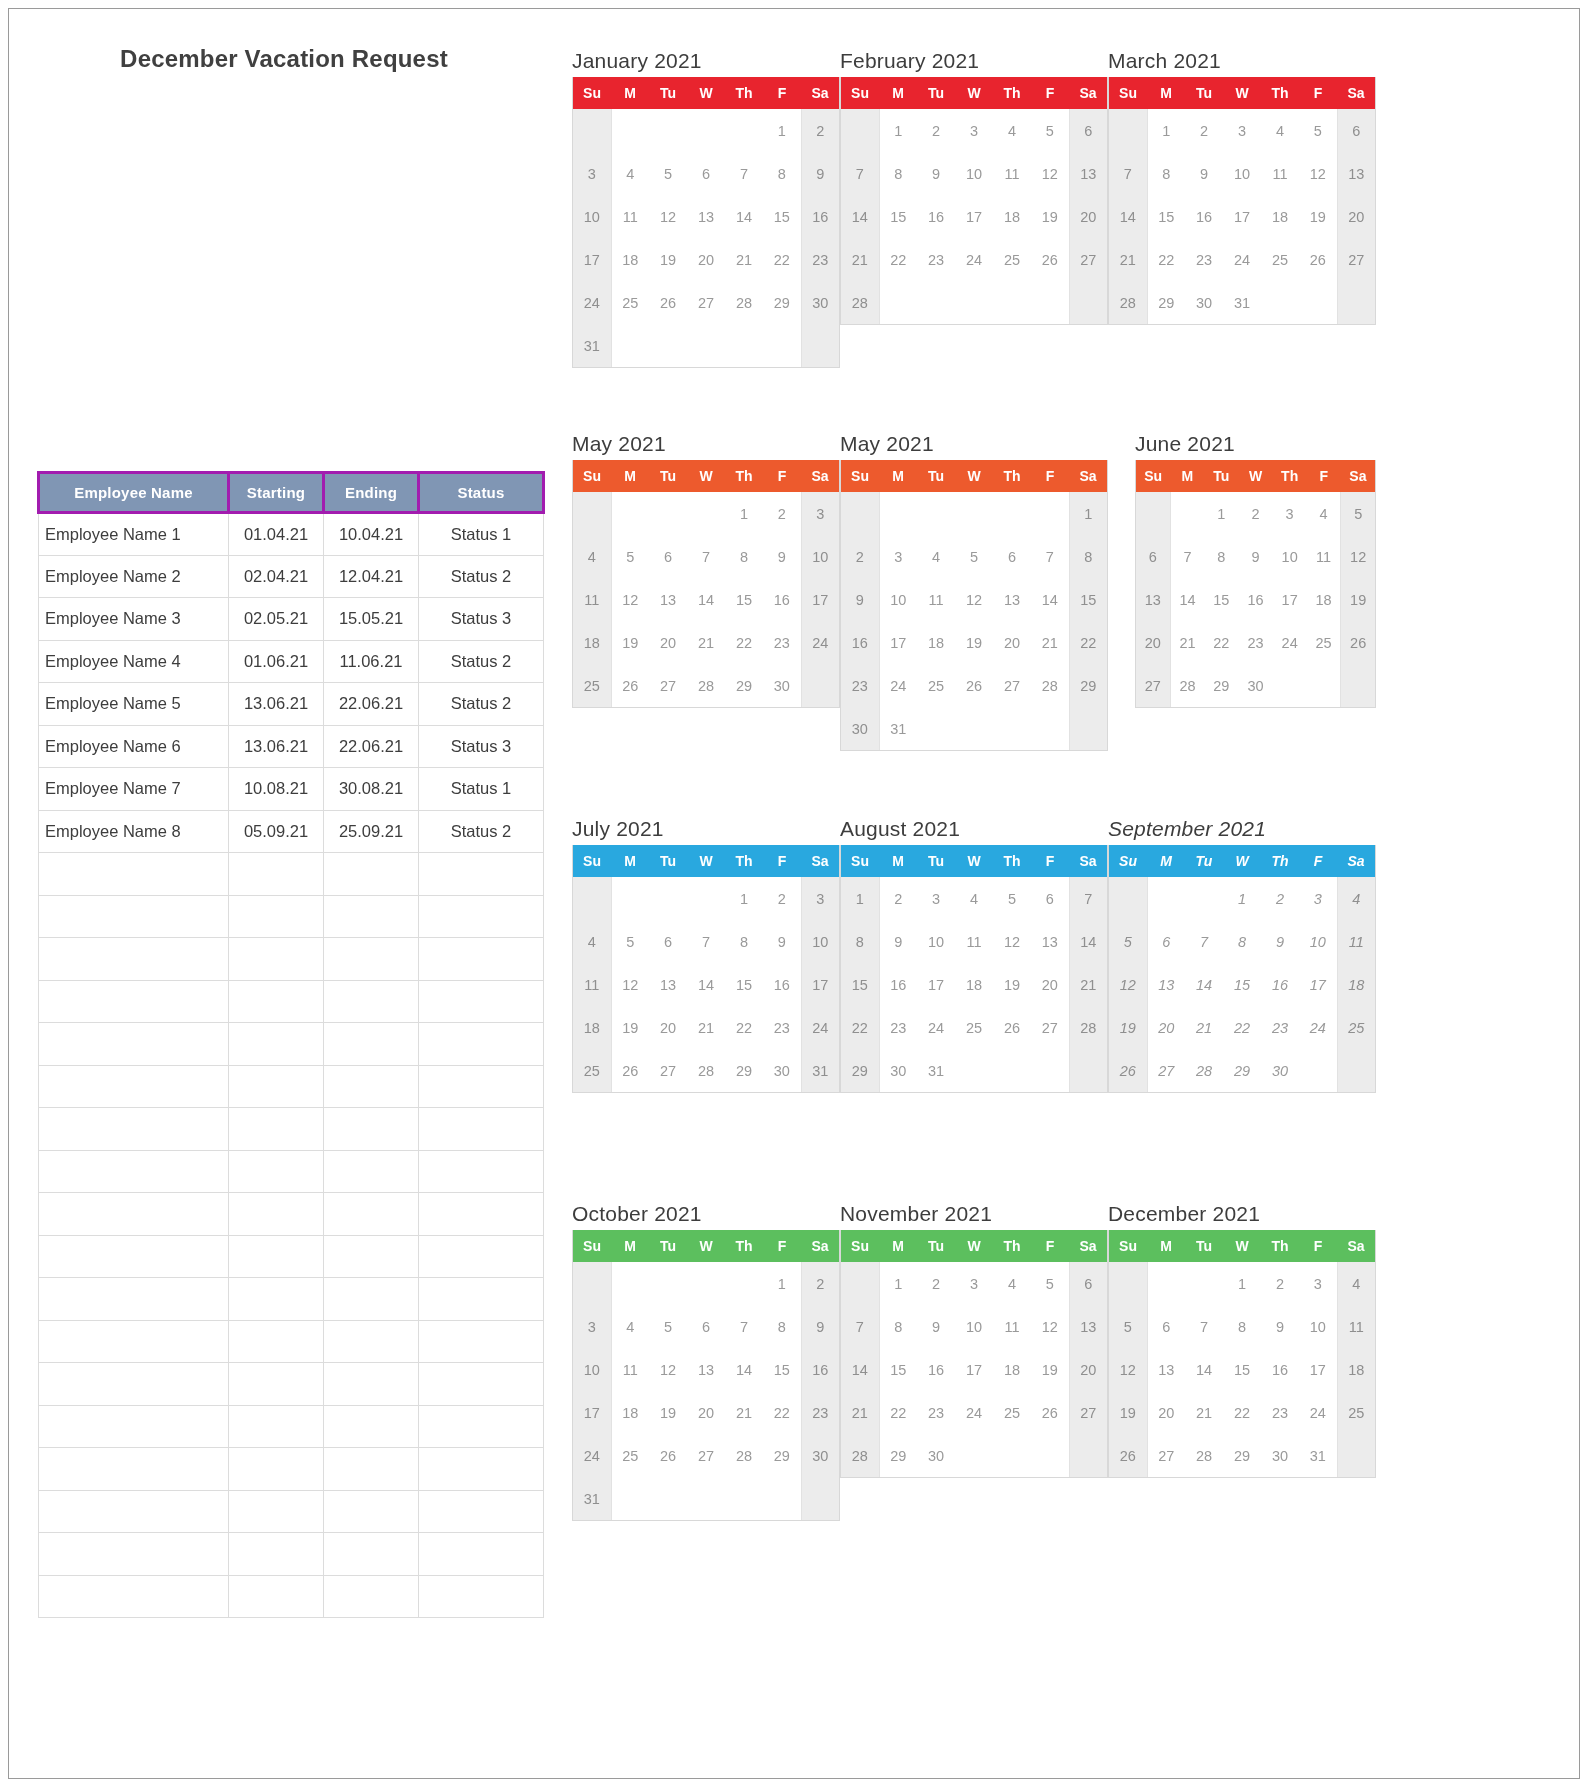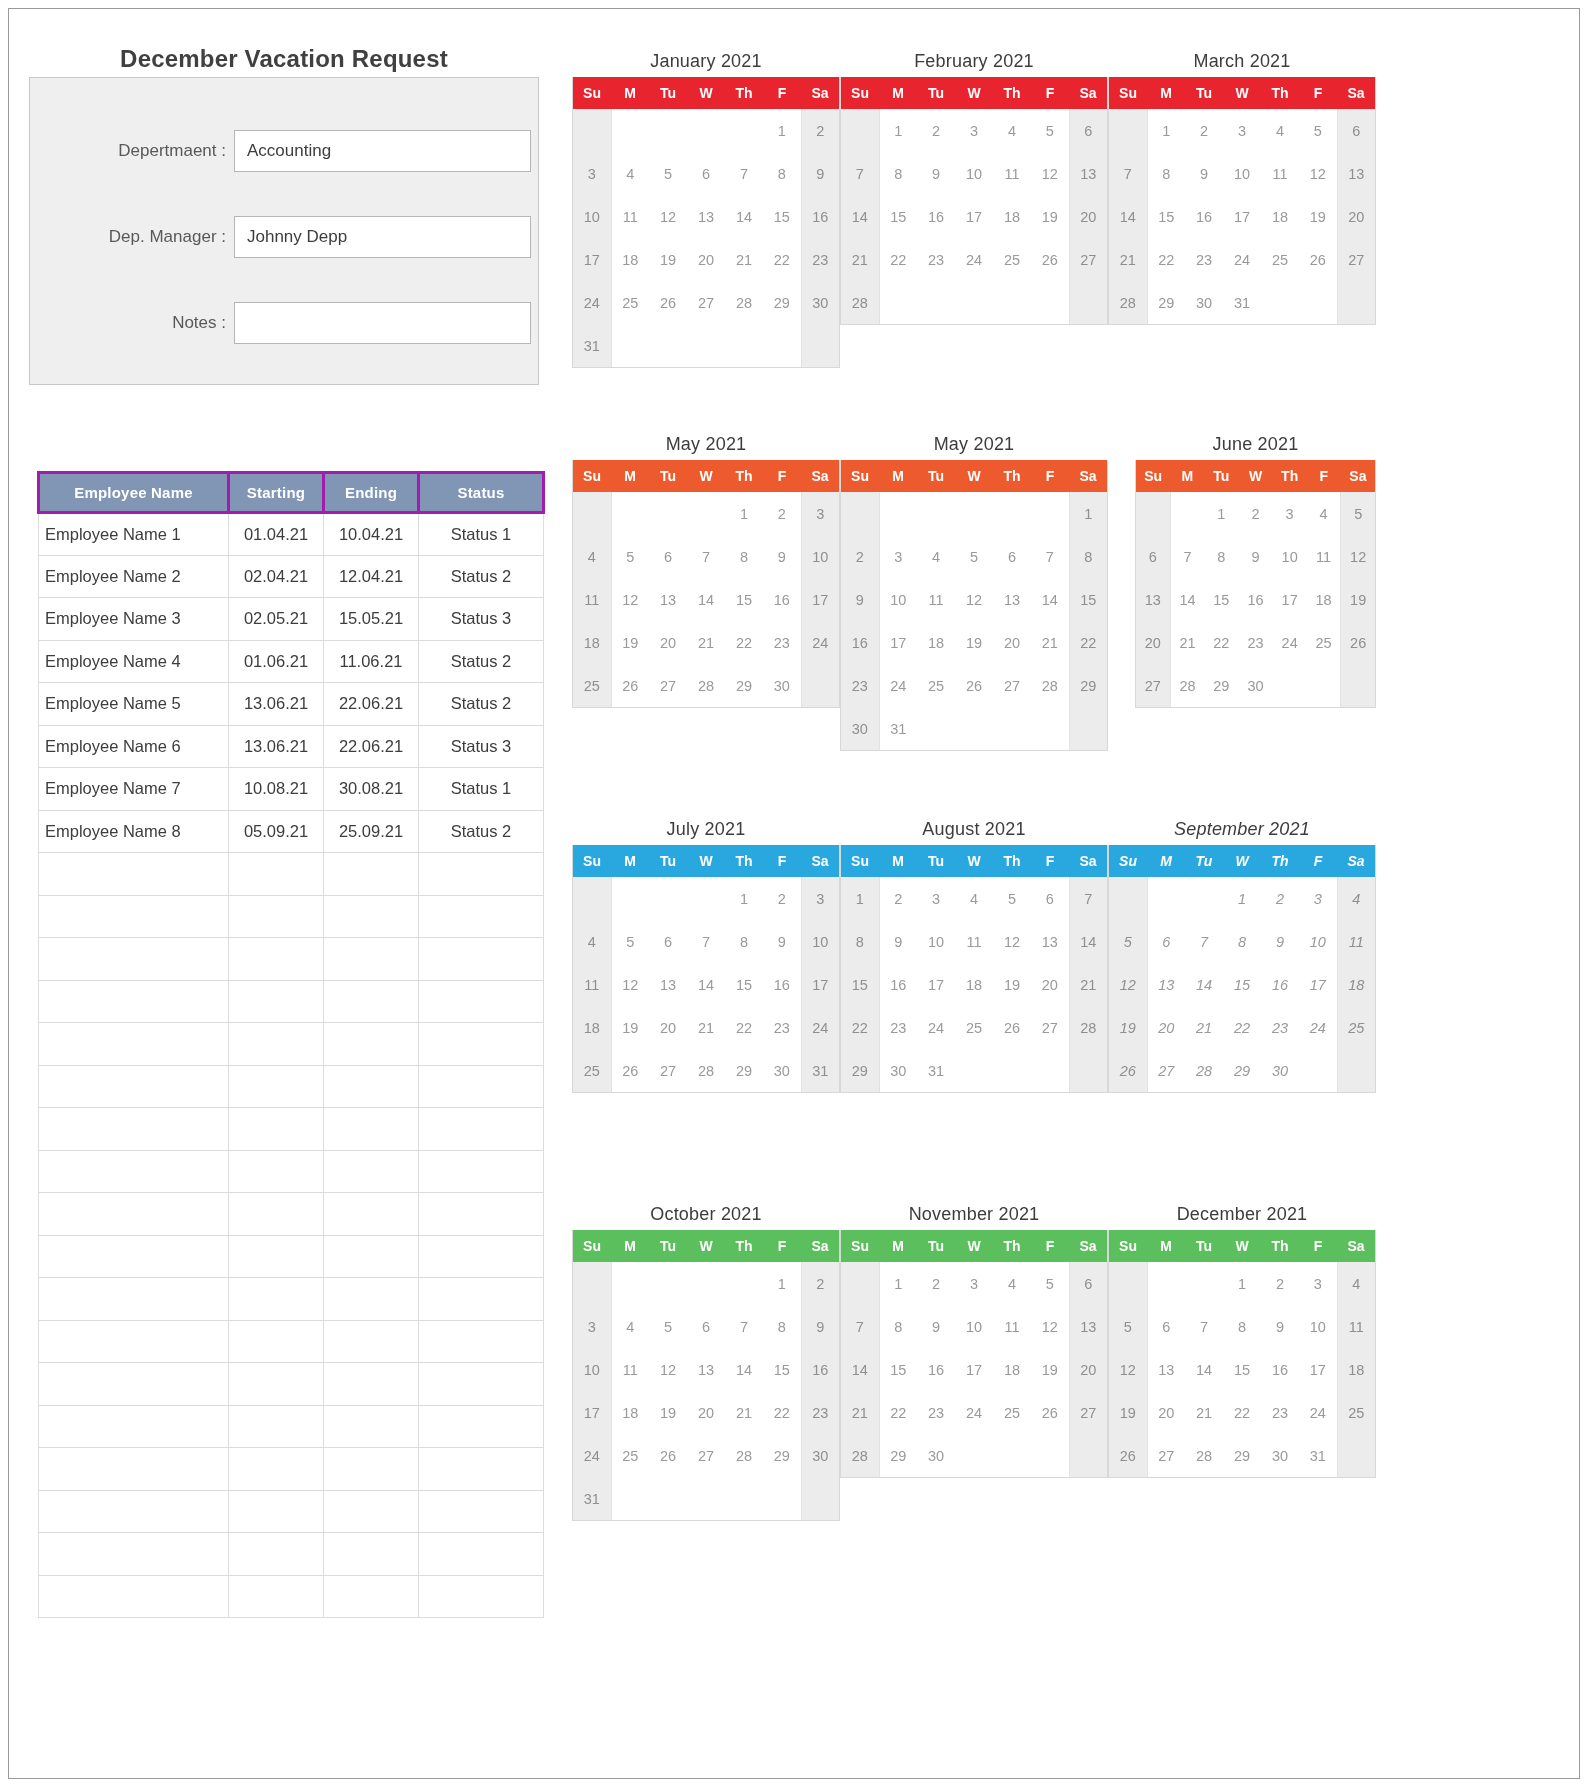--- a/index.html
+++ b/index.html
@@ -105,22 +105,22 @@
   .col-status { width: 125px; }
 
   
   .cal {
     position: absolute;
     width: 268px;
   }
   .cal-title {
     height: 32px;
     line-height: 32px;
-    text-align: center;
-    font-size: 18px;
+    text-align: left;
+    font-size: 21px;
     color: #3d3d3d;
     letter-spacing: .2px;
   }
   .cal-body {
     border: 1px solid #d8d8d8;
     border-top: none;
     background: #fff;
   }
   .cal-grid {
     width: 100%;
@@ -157,34 +157,20 @@
   .q4 .cal-grid th { background: #5cbf5e; }
   .q4 .cal-grid th.we { background: #5cbf5e; }
 </style>
 </head>
 <body>
 
 <div class="page-frame">
 
   <div class="form-title">December Vacation Request</div>
 
-  <div class="form-box">
-    <div class="form-row r1">
-      <div class="form-label">Depertmaent :</div>
-      <input class="form-input" type="text" value="Accounting" style="">
-    </div>
-    <div class="form-row r2">
-      <div class="form-label">Dep. Manager :</div>
-      <input class="form-input" type="text" value="Johnny Depp" style="">
-    </div>
-    <div class="form-row r3">
-      <div class="form-label">Notes :</div>
-      <input class="form-input" type="text" value="" style="">
-    </div>
-  </div>
 
   <table class="emp-table">
     <colgroup>
       <col class="col-name">
         <col class="col-start">
         <col class="col-end">
         <col class="col-status">
     </colgroup>
     <thead>
       <tr>

